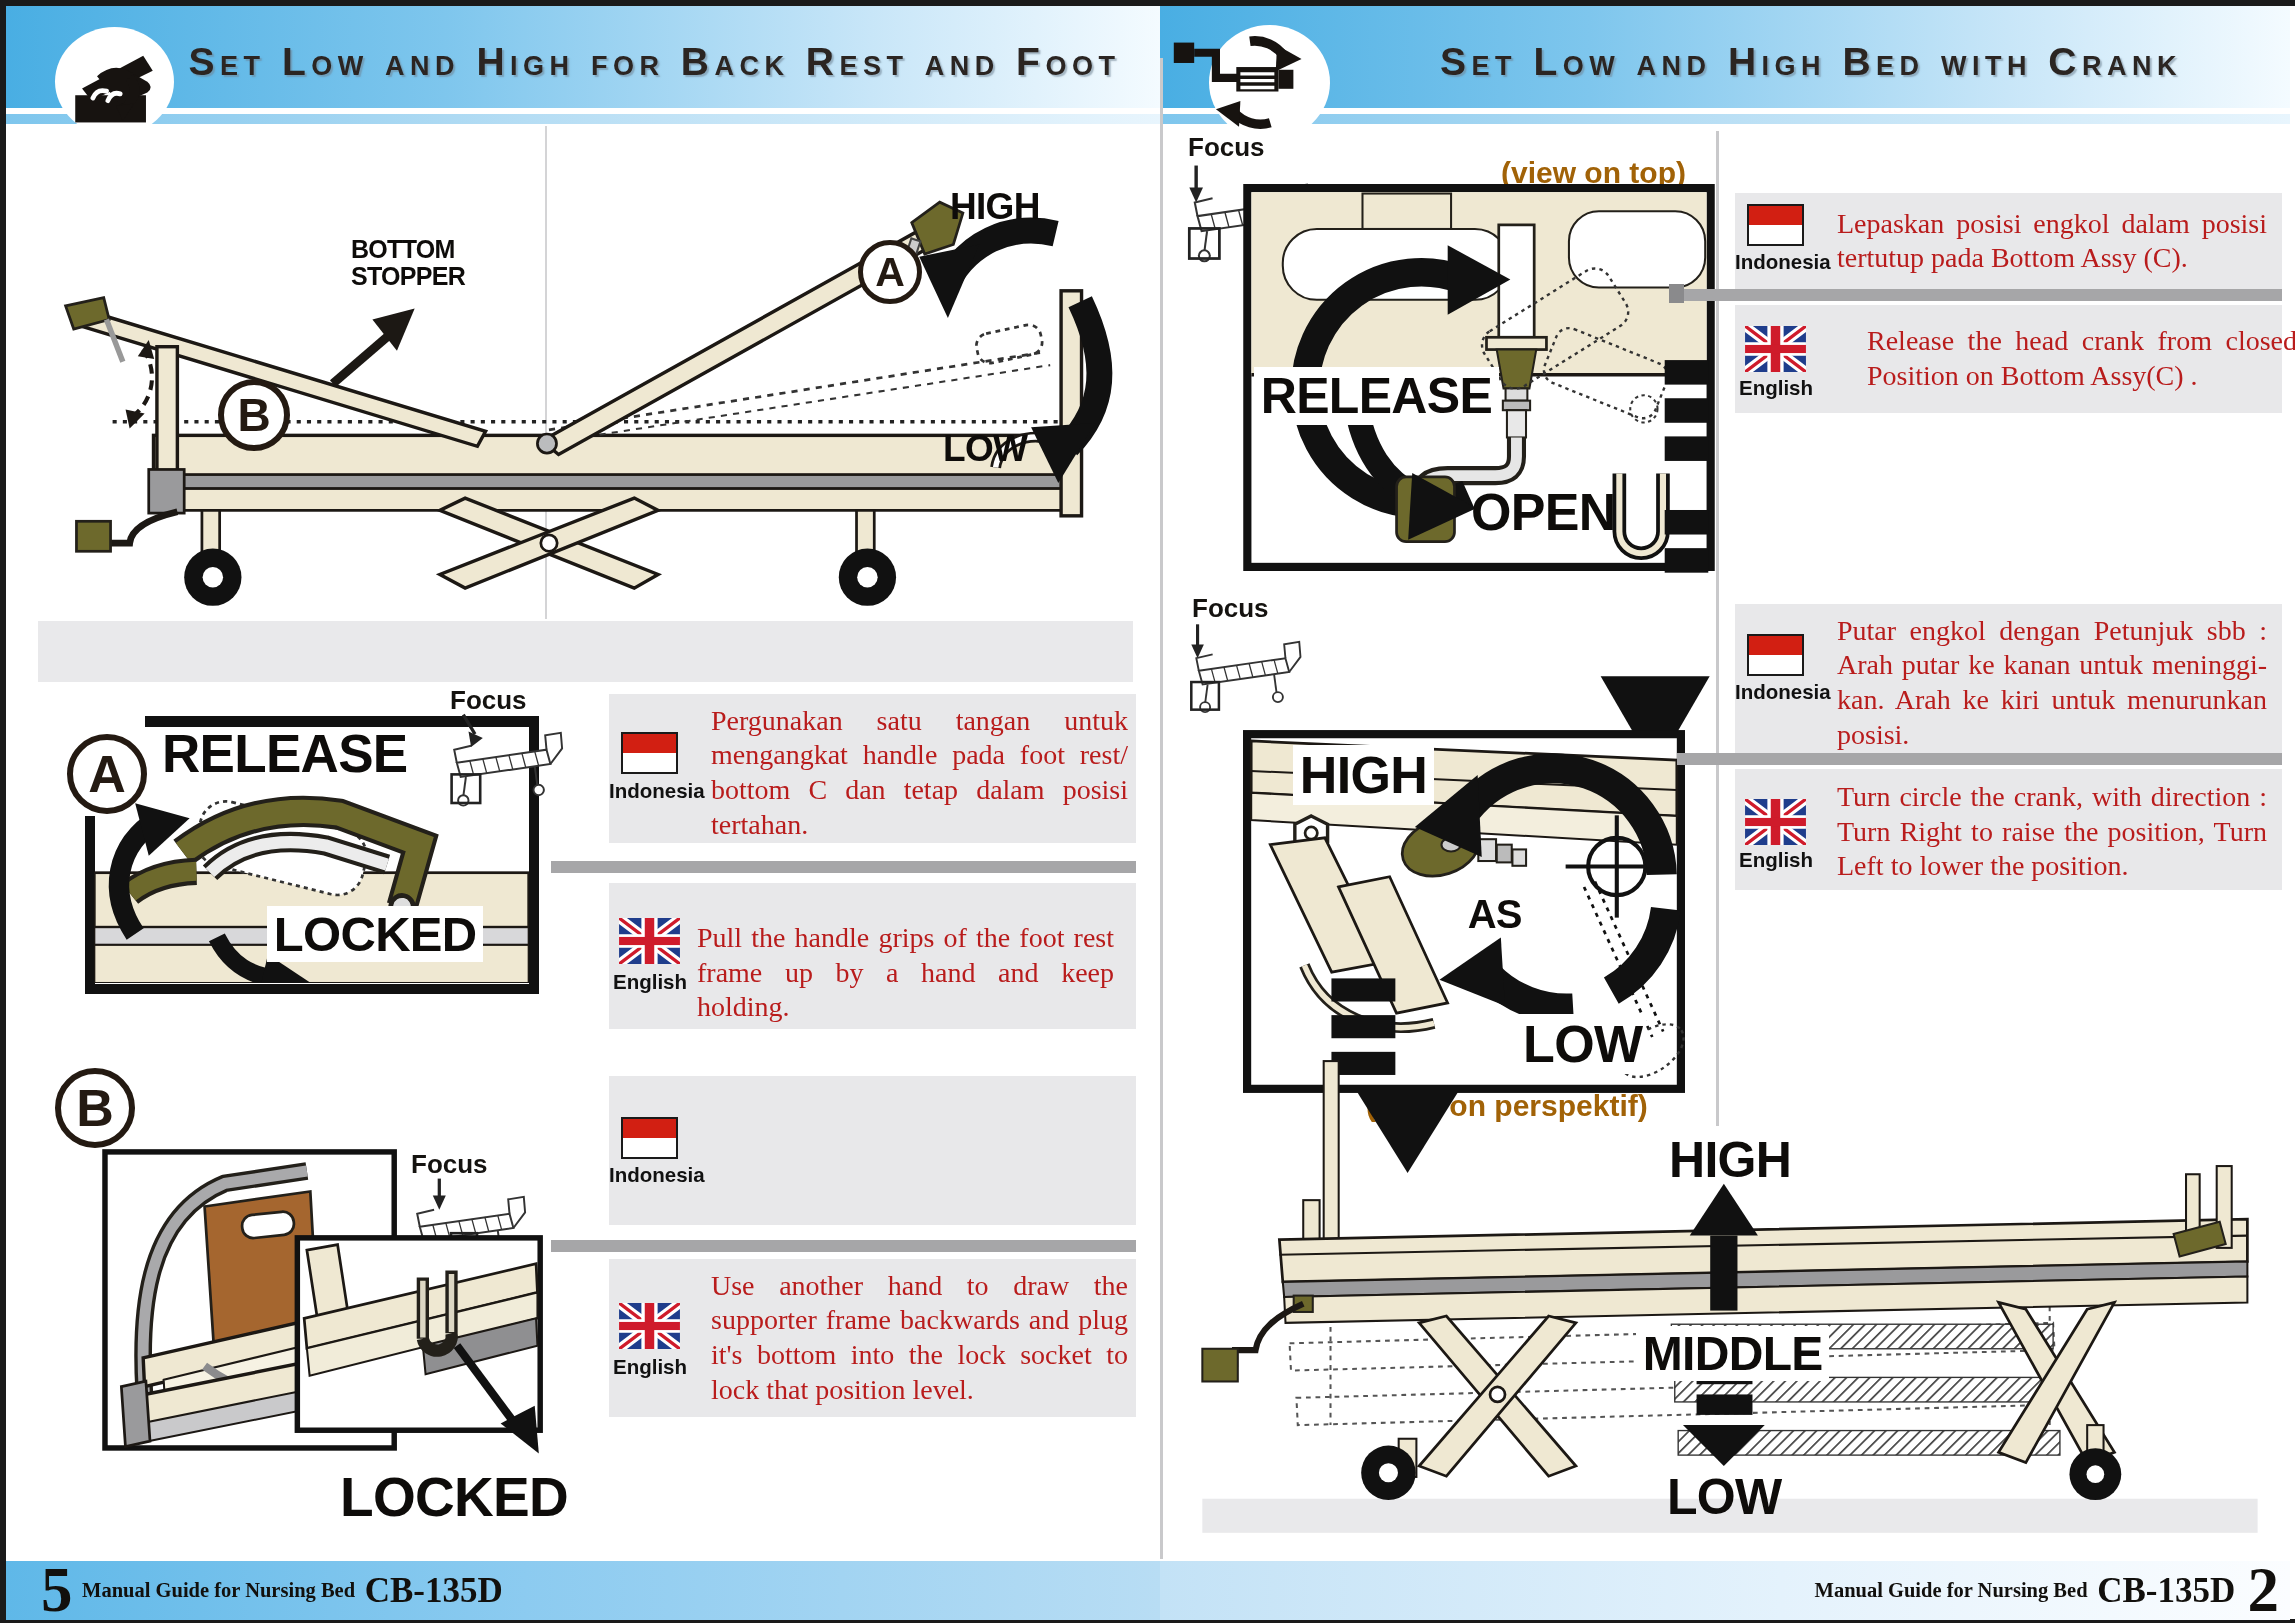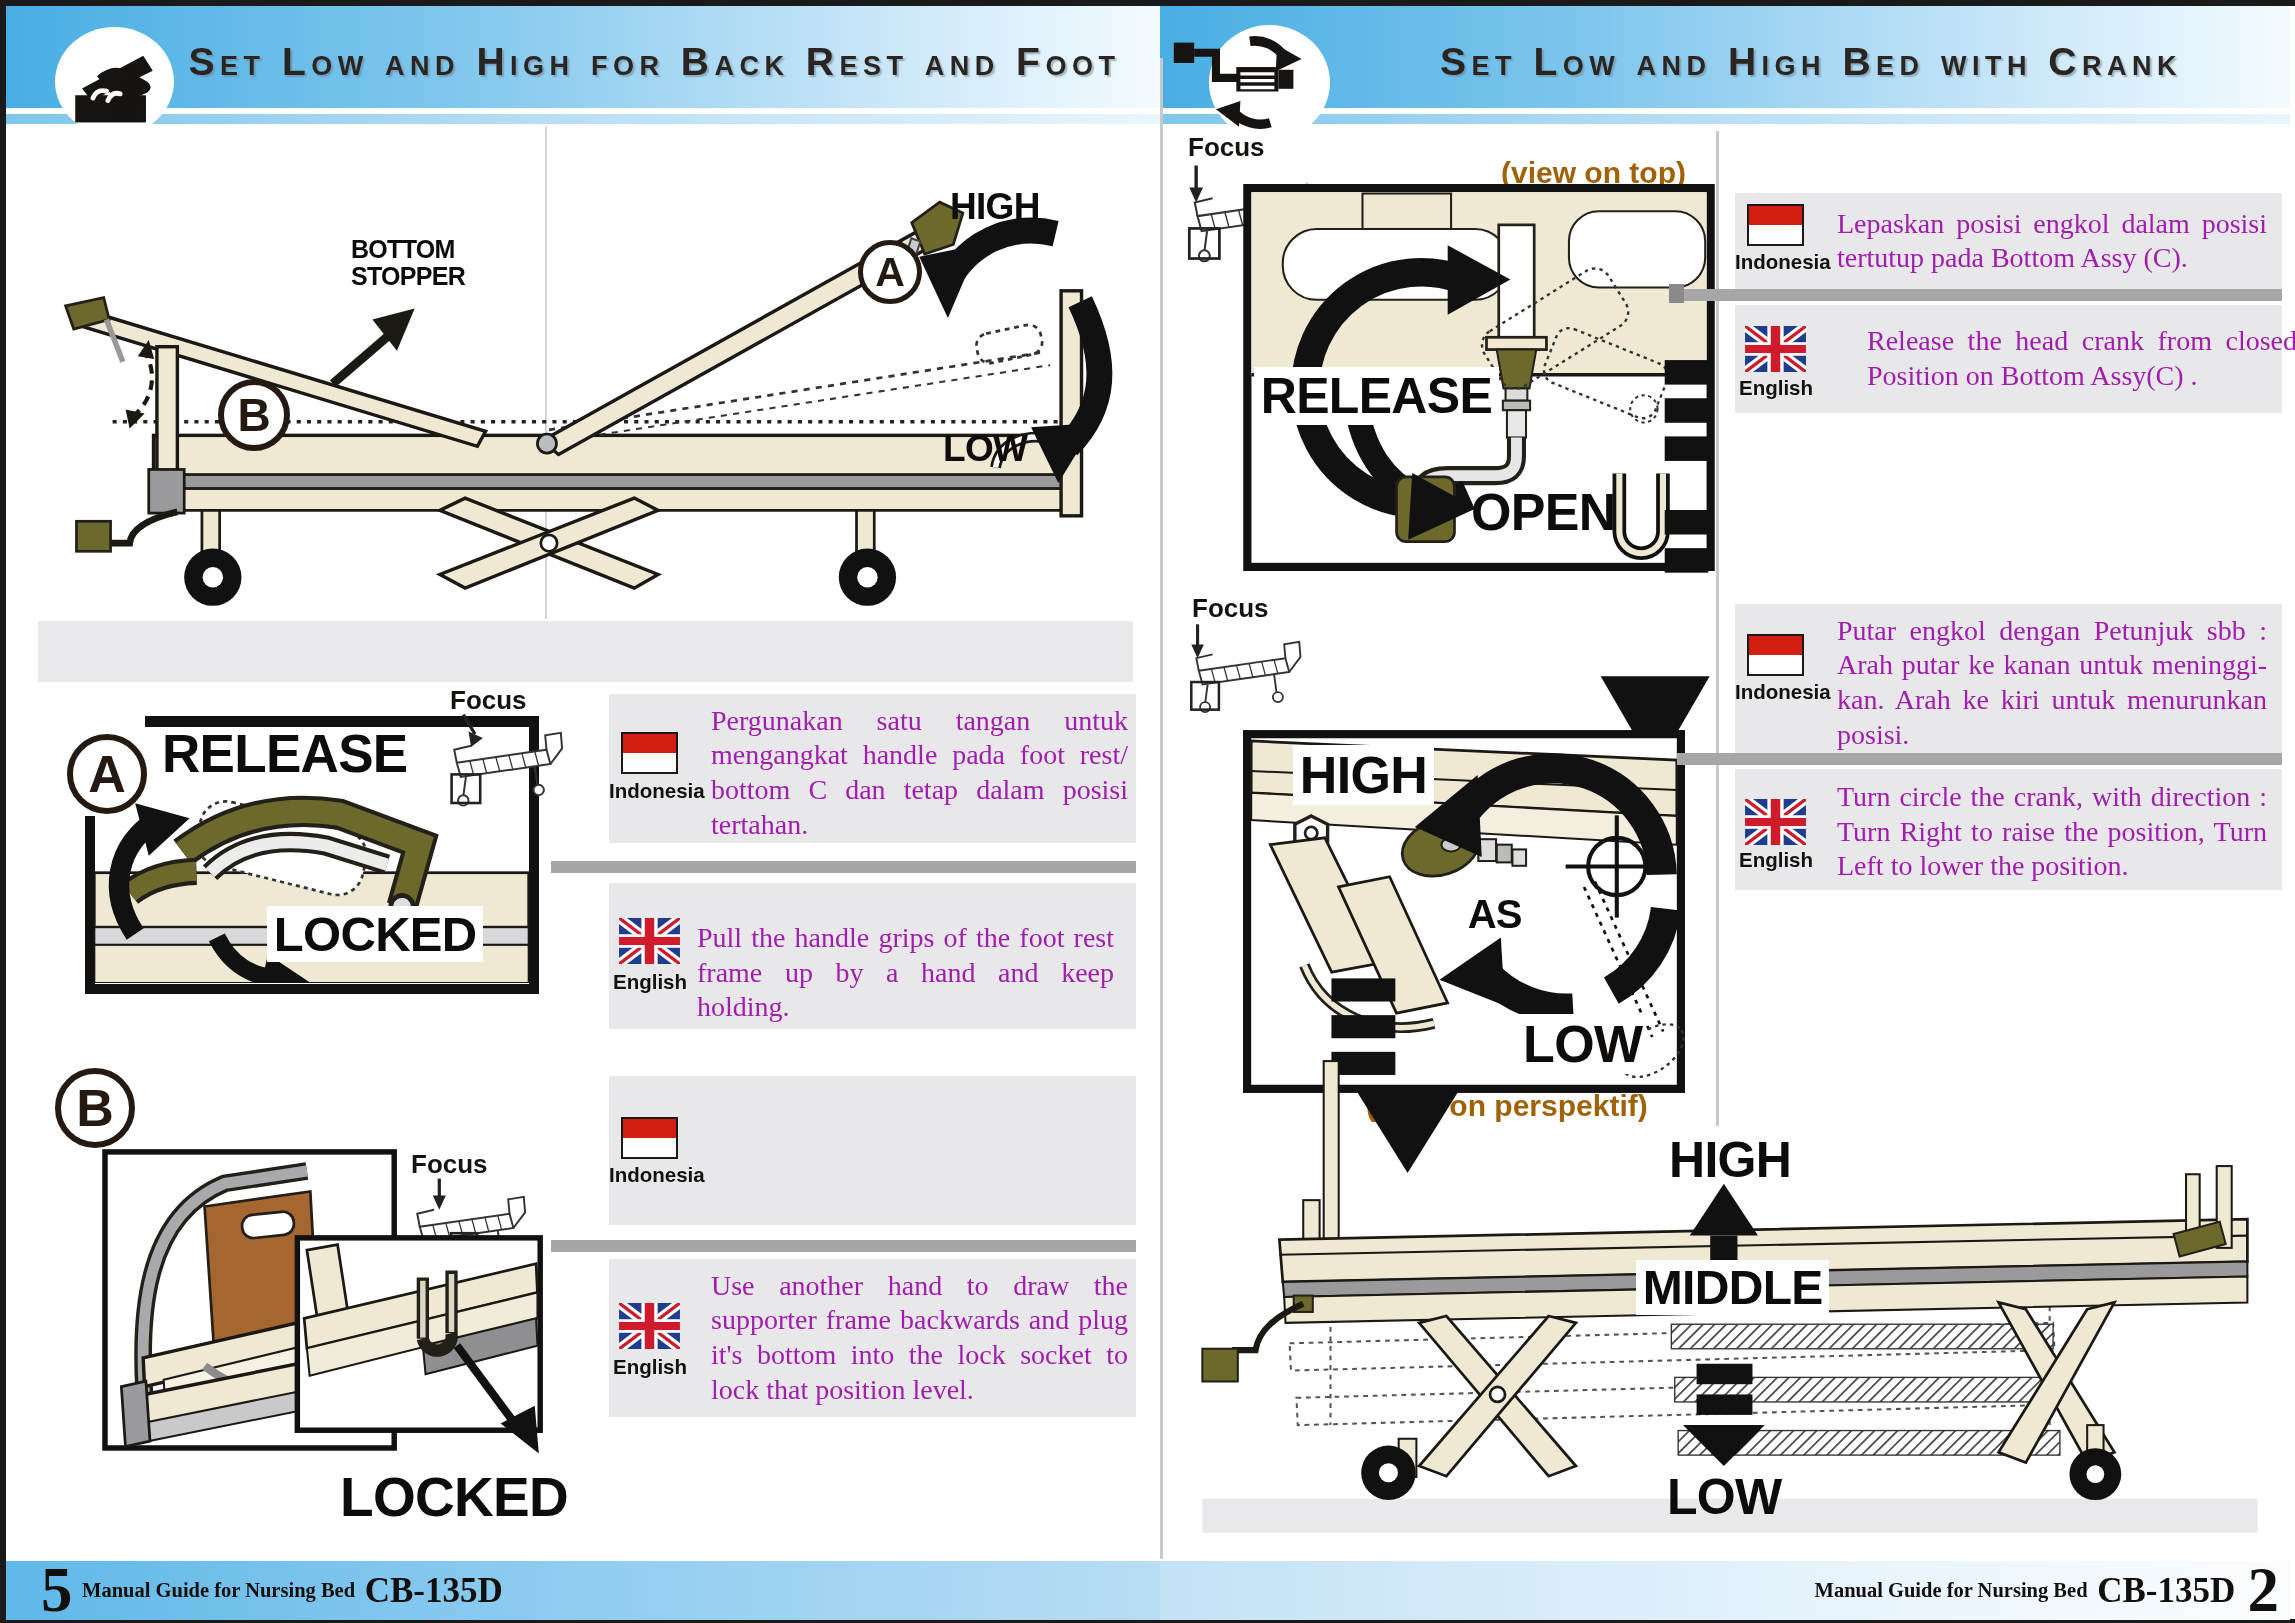--- a/index.html
+++ b/index.html
@@ -9,21 +9,21 @@
   .hdr2{position:absolute;height:6.1px;background:#ffffff;}
   .hdr3{position:absolute;height:9.6px;background:linear-gradient(90deg,#7ec6ed 0%,#b5ddf4 45%,#e8f5fd 100%);}
   .title{position:absolute;font-variant:small-caps;font-weight:bold;font-size:39px;letter-spacing:5.5px;color:#2b2522;text-shadow:2px 2px 1.4px rgba(110,130,145,.55);white-space:nowrap;text-align:center;}
   .oval{position:absolute;background:#fff;border-radius:50%;}
   .hlab{position:absolute;font-weight:bold;color:#0e0c0a;white-space:nowrap;letter-spacing:-0.7px;}
   .wbg{background:#fff;padding:0 6.8px;}
   .circ{position:absolute;border-radius:50%;border:6.1px solid #241a12;background:#fff;color:#241a12;font-weight:bold;display:flex;align-items:center;justify-content:center;box-sizing:border-box;}
   .focusl{position:absolute;font-weight:bold;font-size:26px;color:#151310;}
   .viewl{position:absolute;font-weight:bold;font-size:30px;color:#a16207;white-space:nowrap;}
   .block{position:absolute;background:#e8e8ea;}
-  .btxt{position:absolute;font-family:"Liberation Serif",serif;font-size:28px;line-height:1.24;text-align:justify;color:#a21caf;}
+  .btxt{position:absolute;font-family:"Liberation Serif",serif;font-size:28px;line-height:1.24;text-align:justify;color:#b91c1c;}
   .lang{position:absolute;font-weight:bold;font-size:20.5px;text-align:center;color:#111;}
   .flag-id{position:absolute;width:57px;height:42px;border:2px solid #1a1a1a;background:linear-gradient(#d21f12 50%,#ffffff 50%);box-sizing:border-box;}
   .sep{position:absolute;background:#a6a6a8;}
   .vline{position:absolute;background:#c9c9cb;}
   .bar{position:absolute;background:#111;}
   .ftr{position:absolute;top:1561px;height:59px;display:flex;align-items:center;font-family:"Liberation Serif",serif;color:#12100d;}
   .ftr .num{font-size:63px;font-weight:bold;line-height:1;}
   .ftr .lbl{font-size:20.5px;font-weight:bold;margin:0 9.6px;}
   .ftr .mdl{font-size:35px;font-weight:bold;}
 </style>
@@ -417,21 +417,21 @@
     <rect x="1310" y="540" width="24" height="50" fill="#efe8d2" stroke="#1c1814" stroke-width="3"></rect>
     <circle cx="1322" cy="612" r="38" fill="#111"></circle>
       <circle cx="1322" cy="612" r="13" fill="#fff"></circle>
     <polygon points="727,262 827,262 777,186" fill="#111"></polygon>
     <rect x="757" y="262" width="40" height="110" fill="#111"></rect>
     <rect x="737" y="450" width="82" height="30" fill="#111"></rect>
     <rect x="737" y="495" width="82" height="30" fill="#111"></rect>
     <polygon points="717,540 837,540 777,600" fill="#111"></polygon>
   </svg>
   <div class="hlab" style="left:1669px;top:1131px;font-size:50px;">HIGH</div>
-  <div class="hlab wbg" style="left:1636px;top:1260px;font-size:48px;">MIDDLE</div>
+  <div class="hlab wbg" style="left:1636px;top:1326px;font-size:48px;">MIDDLE</div>
   <div class="hlab" style="left:1667px;top:1468px;font-size:50px;">LOW</div>
 
   <div class="block" style="left:1735px;top:193px;width:547px;height:97px;">
     <div class="flag-id" style="left:11.6px;top:11px;"></div>
     <div class="lang" style="left:0;top:57px;width:82px;">Indonesia</div>
     <div class="btxt" style="left:102px;top:13.6px;width:430px;">Lepaskan posisi engkol dalam posisi tertutup pada Bottom  Assy (C).</div>
   </div>
   <div class="sep" style="left:1677px;top:289px;width:605px;height:12.3px;"></div>
   <div class="sep" style="left:1669px;top:284px;width:15px;height:19px;background:#8a8a8c;"></div>
   <div class="block" style="left:1735px;top:305px;width:547px;height:108px;">

